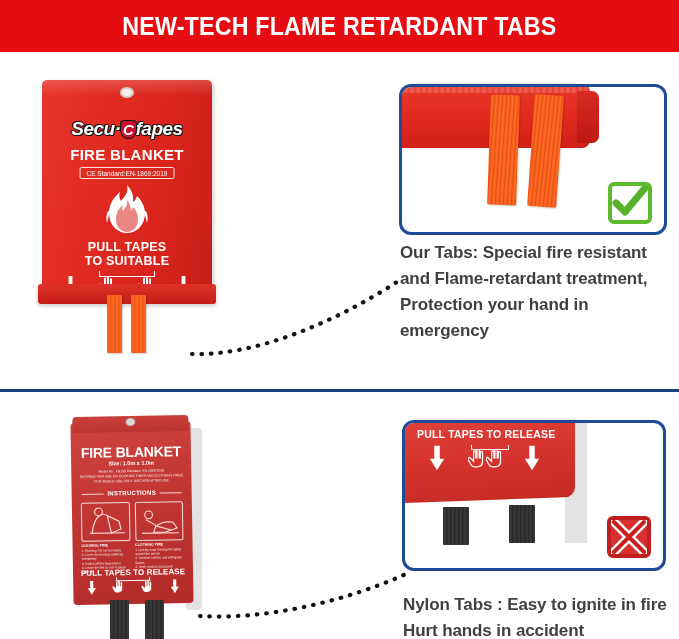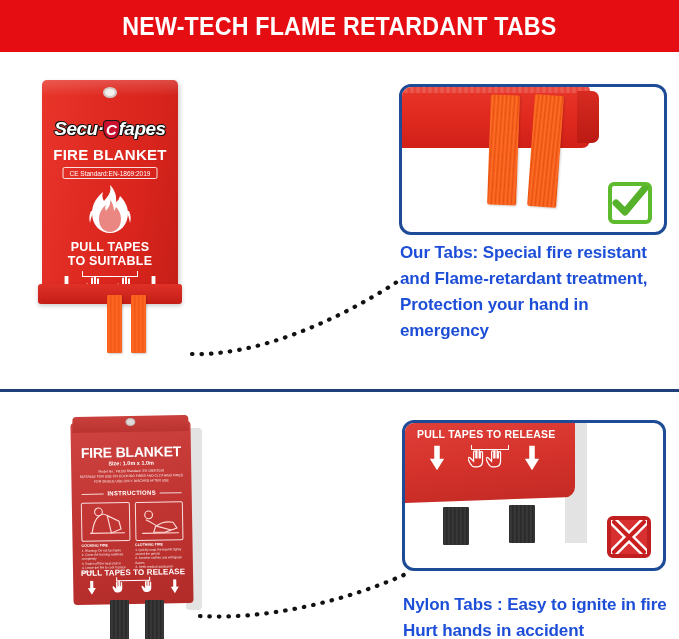--- a/index.html
+++ b/index.html
@@ -50,21 +50,21 @@
   
   .panel { position: absolute; }
   .panel-top { left: 0; top: 52px; width: 679px; height: 337px; }
   .panel-bottom { left: 0; top: 392px; width: 679px; height: 247px; }
 
   
   .pkg-top {
     position: absolute;
     left: 42px;
     top: 28px;
-    width: 136px;
+    width: 170px;
     height: 210px;
     background: linear-gradient(100deg, #e8352a 0%, #e02b22 35%, #d8241c 70%, #c51f18 100%);
     border-radius: 5px 5px 3px 3px;
     box-shadow: 2px 2px 5px rgba(0,0,0,0.18);
   }
   .pkg-top::after {
     content: "";
     position: absolute;
     left: 0; right: 0; top: 0;
     height: 16px;
@@ -317,21 +317,21 @@
     border: 4px solid #c11f1f;
     background: #d83030;
   }
 
   
   .caption {
     position: absolute;
     font-size: 17px;
     font-weight: bold;
     line-height: 26px;
-    color: #1d4ed8;
+    color: #404040;
     letter-spacing: -0.1px;
   }
   .caption-top { left: 400px; top: 188px; width: 280px; }
   .caption-bottom { left: 403px; top: 200px; width: 276px; }
 
   
   .connector { position: absolute; pointer-events: none; }
 
   
   .pkg-bottom {

